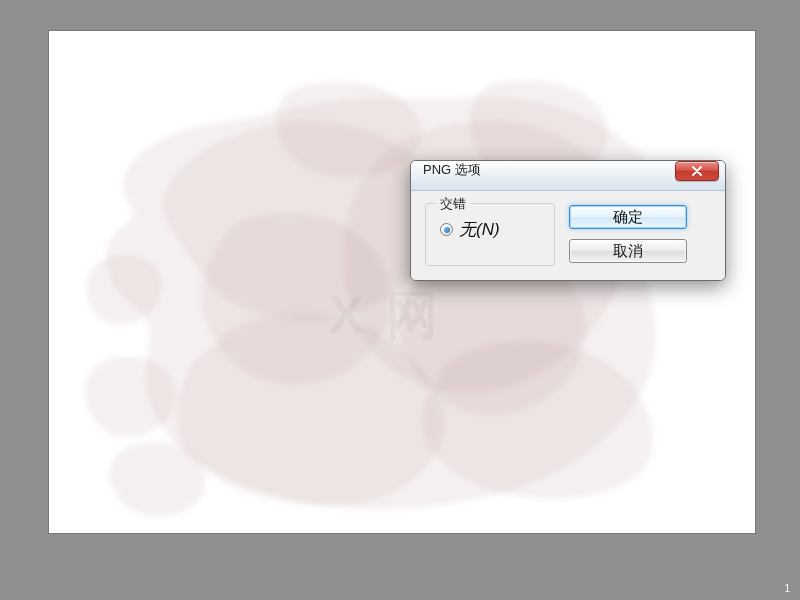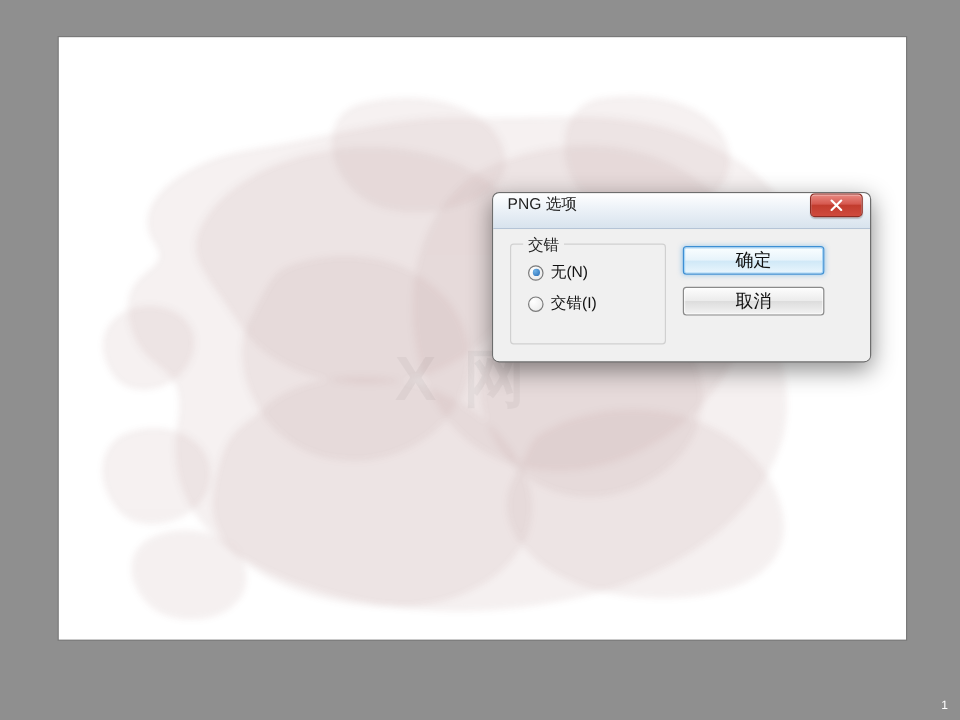--- a/index.html
+++ b/index.html
@@ -111,23 +111,24 @@
     background: #f0f0f0;
     padding: 0 4px;
     font-size: 13px;
     color: #222;
   }
   .radio-row {
     display: flex;
     align-items: center;
     gap: 6px;
     padding: 4px 0;
-    font-size: 13px;
+    font-size: 17px;
     color: #111;
     cursor: pointer;
+    font-style: italic;
   }
   .radio {
     width: 13px;
     height: 13px;
     border-radius: 50%;
     border: 1px solid #7a7a7a;
     background: radial-gradient(circle at 30% 30%, #fff, #e7e7e7);
     display: inline-flex;
     align-items: center;
     justify-content: center;
@@ -195,24 +196,20 @@
       </svg>
     </div>
   </div>
   <div class="dialog-body">
     <div class="fieldset">
       <div class="legend">交错</div>
       <div class="radio-row">
         <span class="radio selected"></span>
         <span>无(N)</span>
       </div>
-      <div class="radio-row">
-        <span class="radio"></span>
-        <span>交错(I)</span>
-      </div>
     </div>
     <div class="btn-col">
       <div class="btn primary">确定</div>
       <div class="btn">取消</div>
     </div>
   </div>
 </div>
 
 <div class="page-number">1</div>
 

